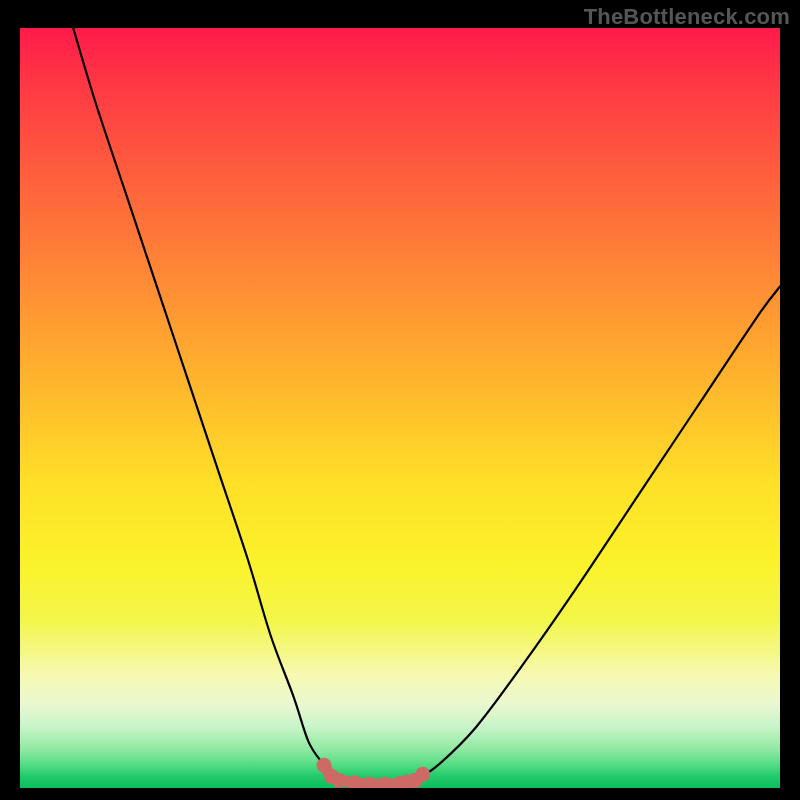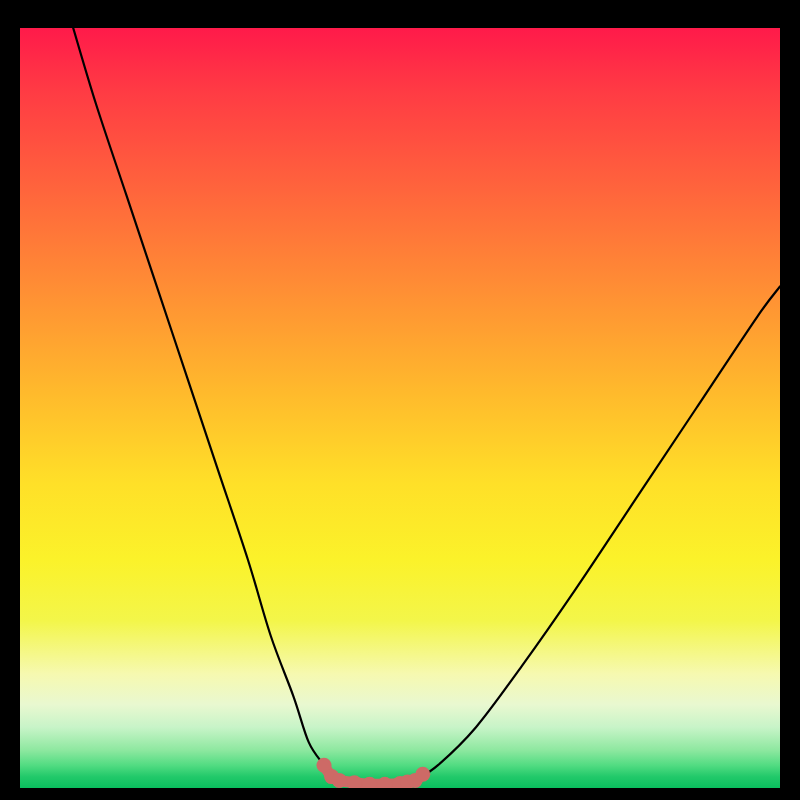--- a/index.html
+++ b/index.html
@@ -69,20 +69,21 @@
     fill: none;
     stroke-width: 11;
     stroke-linecap: round;
     stroke-linejoin: round;
   }
 </style>
 </head>
 <body>
 
 <div class="frame">
+  <div class="watermark">TheBottleneck.com</div>
 
   <div class="plot-area">
     <div class="gradient-bg"></div>
     <svg class="curves" viewBox="0 0 760 760" preserveAspectRatio="none">
       <path id="path-left" class="curve-line" d="M 53.2,0 C 57,12.666666666666666 67.13333333333333,48.13333333333334 76,76 C 84.86666666666667,103.86666666666666 96.26666666666668,136.79999999999993 106.4,167.19999999999993 C 116.53333333333333,197.59999999999994 126.66666666666666,227.99999999999997 136.79999999999998,258.4 C 146.9333333333333,288.79999999999995 157.06666666666666,319.19999999999993 167.2,349.59999999999997 C 177.33333333333331,380 187.46666666666667,410.4 197.6,440.8 C 207.73333333333332,471.20000000000005 219.13333333333333,504.1333333333333 228,532 C 236.86666666666667,559.8666666666667 243.20000000000002,585.2 250.8,608 C 258.4,630.8 267.26666666666665,651.0666666666666 273.59999999999997,668.8 C 279.9333333333333,686.5333333333333 283.73333333333335,703 288.8,714.4 C 293.8666666666667,725.8 300.2,731.5 304,737.2 C 307.8,742.9000000000001 309.0666666666666,746.0666666666667 311.59999999999997,748.6 C 314.1333333333333,751.1333333333333 317.93333333333334,751.7666666666667 319.2,752.4" style="stroke: rgb(0, 0, 0);"></path>
       <path id="path-valley" class="curve-line" d="M 319.2,752.4 C 323,752.9066666666666 334.4,754.8066666666667 342,755.44 C 349.6,756.0733333333334 358.4666666666667,756.2 364.8,756.2 C 371.1333333333333,756.2 374.93333333333334,756.0733333333334 380,755.44 C 385.06666666666666,754.8066666666667 392.66666666666663,752.9066666666666 395.2,752.4" style="stroke: rgb(0, 0, 0);"></path>
       <path id="path-right" class="curve-line" d="M 395.2,752.4 C 399,749.8666666666667 407.86666666666673,746.0666666666667 418.00000000000006,737.2 C 428.1333333333334,728.3333333333334 442.06666666666666,715.6666666666667 456,699.2 C 469.93333333333334,682.7333333333333 485.1333333333334,661.2 501.6,638.4 C 518.0666666666667,615.5999999999999 535.8,590.2666666666667 554.8,562.4 C 573.8,534.5333333333333 595.3333333333334,501.59999999999997 615.6,471.2 C 635.8666666666667,440.8 656.1333333333333,410.4 676.4,380 C 696.6666666666666,349.6 723.2666666666667,309.06666666666666 737.1999999999999,288.8 C 751.1333333333332,268.53333333333336 756.2,263.46666666666664 760,258.4" style="stroke: rgb(0, 0, 0);"></path>
       <path id="path-marker" class="marker-line" d="M 304,737.2 C 305.26666666666665,739.1 309.0666666666666,746.0666666666667 311.59999999999997,748.6 C 314.1333333333333,751.1333333333333 315.4,751.3866666666667 319.2,752.4 C 323,753.4133333333333 329.3333333333333,754.0466666666666 334.4,754.68 C 339.46666666666664,755.3133333333333 344.53333333333336,755.9466666666667 349.6,756.2 C 354.6666666666667,756.4533333333334 359.73333333333335,756.3266666666667 364.8,756.2 C 369.8666666666667,756.0733333333334 376.2,755.82 380,755.44 C 383.8,755.0600000000001 385.0666666666667,754.4266666666666 387.6,753.92 C 390.1333333333333,753.4133333333333 392.66666666666663,753.6666666666666 395.2,752.4 C 397.73333333333335,751.1333333333333 401.53333333333336,747.3333333333334 402.8,746.32" style="stroke: rgb(205, 106, 102);"></path>
       <g id="marker-dots">
           <circle cx="304" cy="737.2" r="7.5" fill="#cd6a66"></circle>

